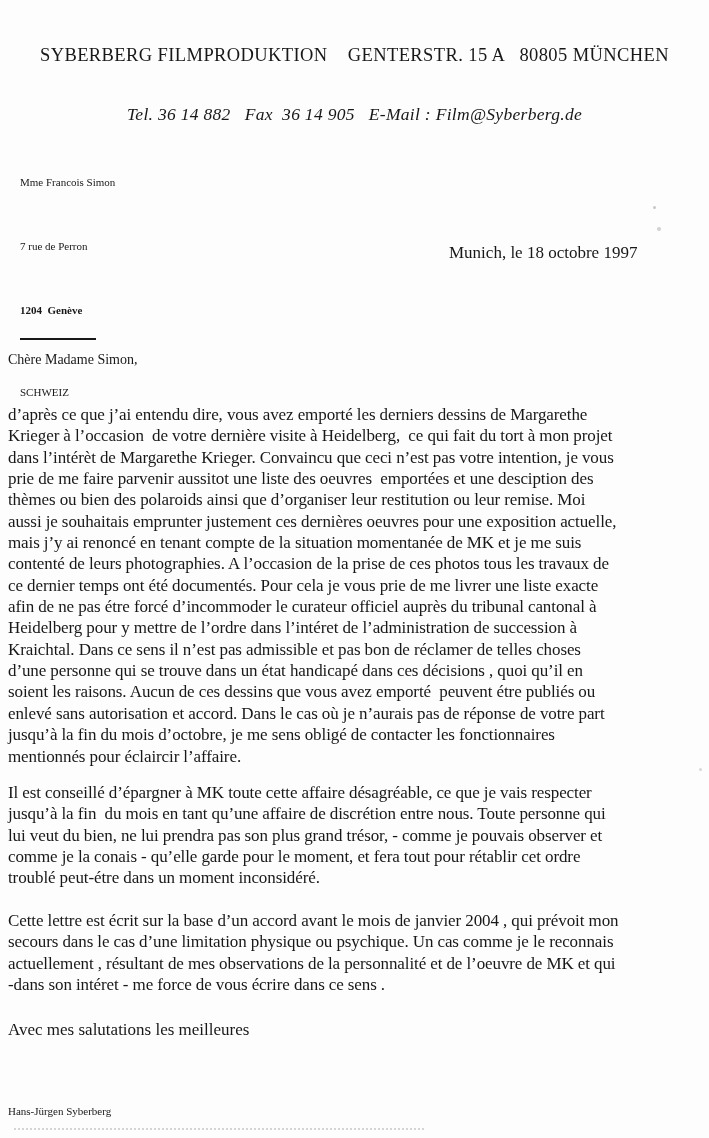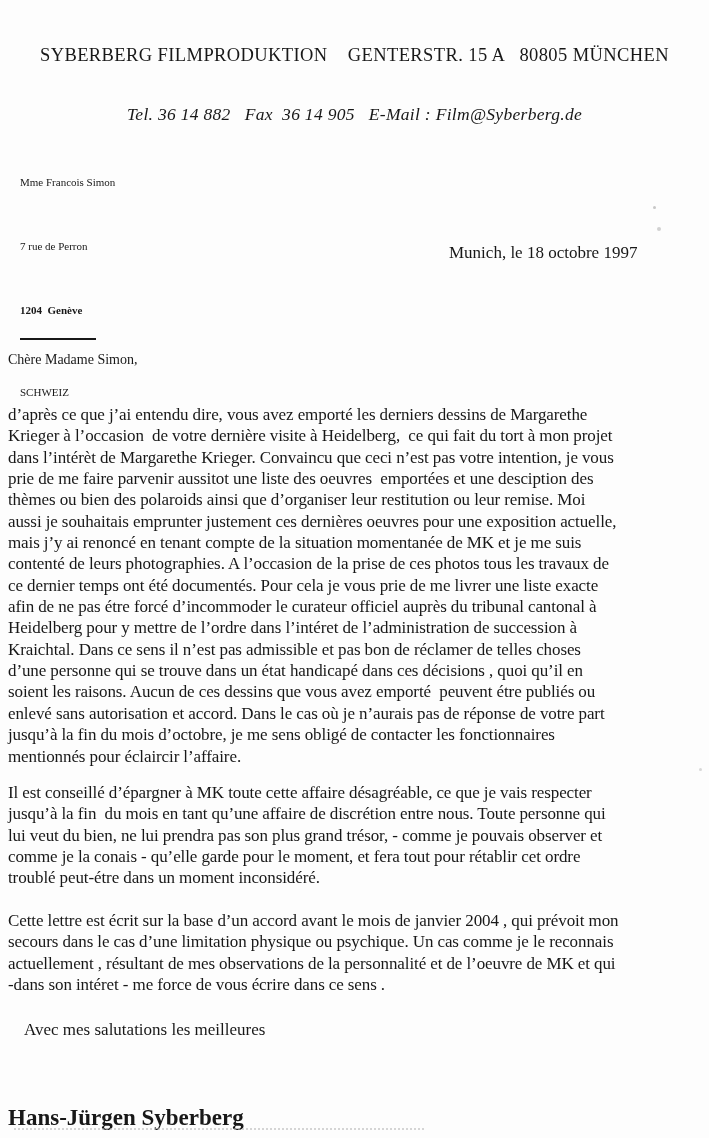--- a/index.html
+++ b/index.html
@@ -75,30 +75,29 @@
     line-height: 21.35px;
     letter-spacing: -0.1px;
   }
   .p1 { top: 404px; }
   .p2 { top: 782px; }
   .p3 { top: 910px; }
 
   .closing {
     position: absolute;
     top: 1020px;
-    left: 24px;
+    left: 8px;
     font-size: 17px;
   }
 
   .signature {
     position: absolute;
     top: 1105px;
     left: 8px;
-    font-size: 23px;
-    font-weight: bold;
+    font-size: 11px;
   }
 
   
   .artifact { position: absolute; pointer-events: none; }
   .speck1 { top: 206px; left: 653px; width: 3px; height: 3px; background: #9a9a9a; border-radius: 50%; opacity: .55; }
   .speck2 { top: 227px; left: 657px; width: 4px; height: 4px; background: #a5a5a5; border-radius: 50%; opacity: .5; }
   .speck3 { top: 768px; left: 699px; width: 3px; height: 3px; background: #ababab; border-radius: 50%; opacity: .45; }
   .edge-line { top: 1128px; left: 14px; width: 410px; height: 0; border-top: 2px dotted #b5b5b5; opacity: .55; }
 </style>
 </head>

